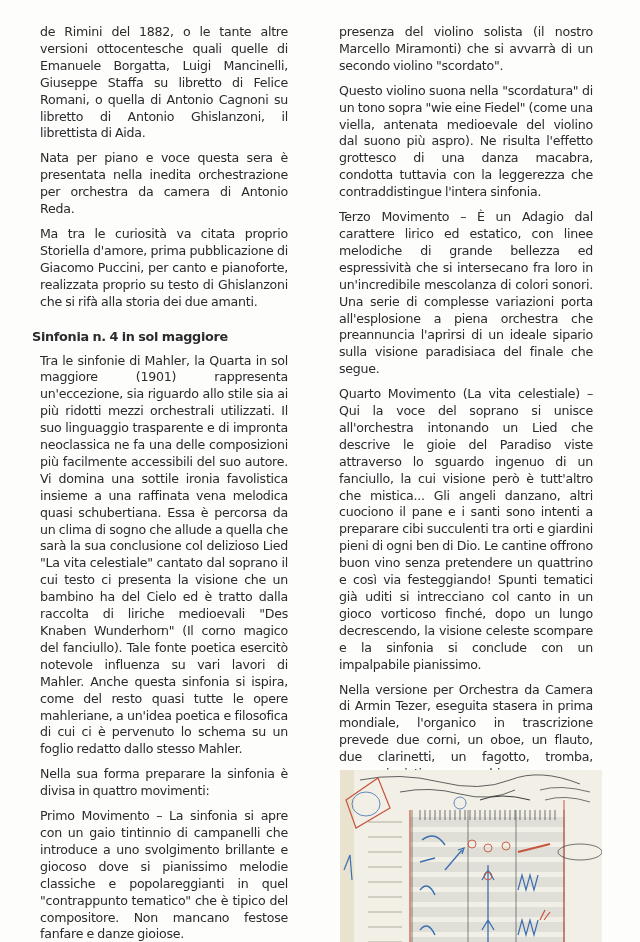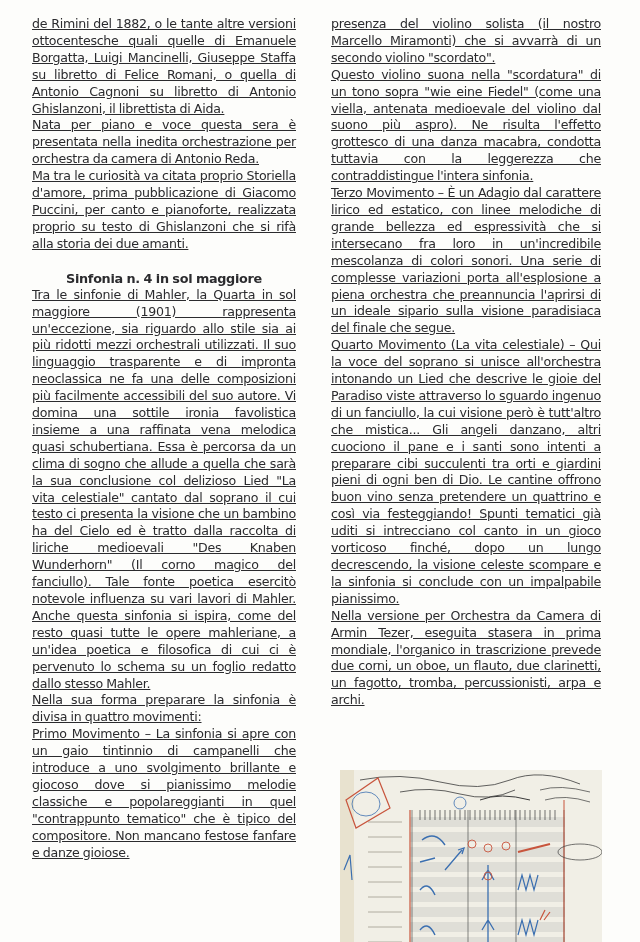--- a/index.html
+++ b/index.html
@@ -12,24 +12,24 @@
     }
     .col {
       position: absolute; top: 16px;
       font-size: 12.6px; line-height: 16.9px;
       text-align: justify;
       letter-spacing: -0.25px;
       word-spacing: -0.5px;
     }
     .col.left { left: 32px; width: 264px; }
     .col.right { left: 331px; width: 270px; }
-    .col p { margin: 0; text-decoration: underline; }
+    .col p { margin: 8px; }
     .col h2 {
       font-size: 12.8px; font-weight: bold; margin: 17px 0 0 0;
-      line-height: 17px; text-align: center; letter-spacing: -0.3px;
+      line-height: 17px; text-align: left; letter-spacing: -0.3px;
     }
     .figure {
       position: absolute; left: 340px; top: 770px; width: 262px; height: 172px;
       background: #f1efe6; overflow: hidden;
     }
     .figure svg { display: block; }
   </style>
 </head>
 <body>
 

